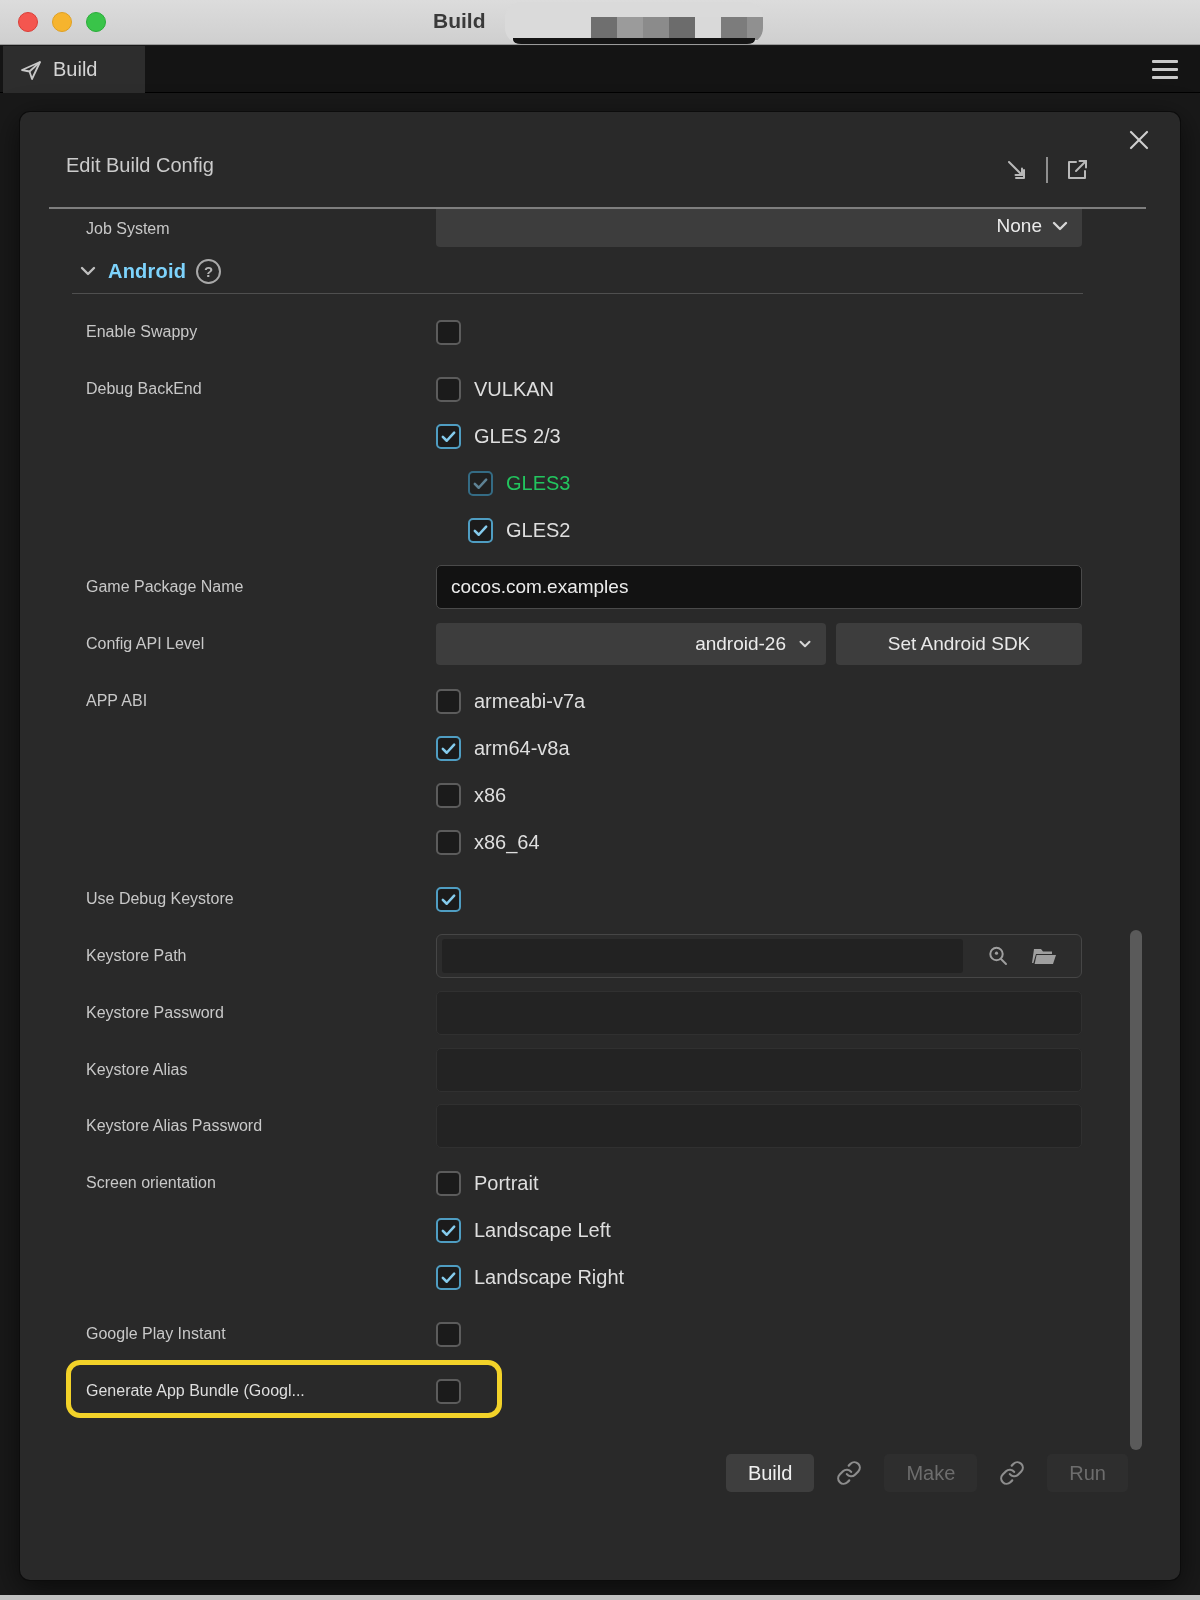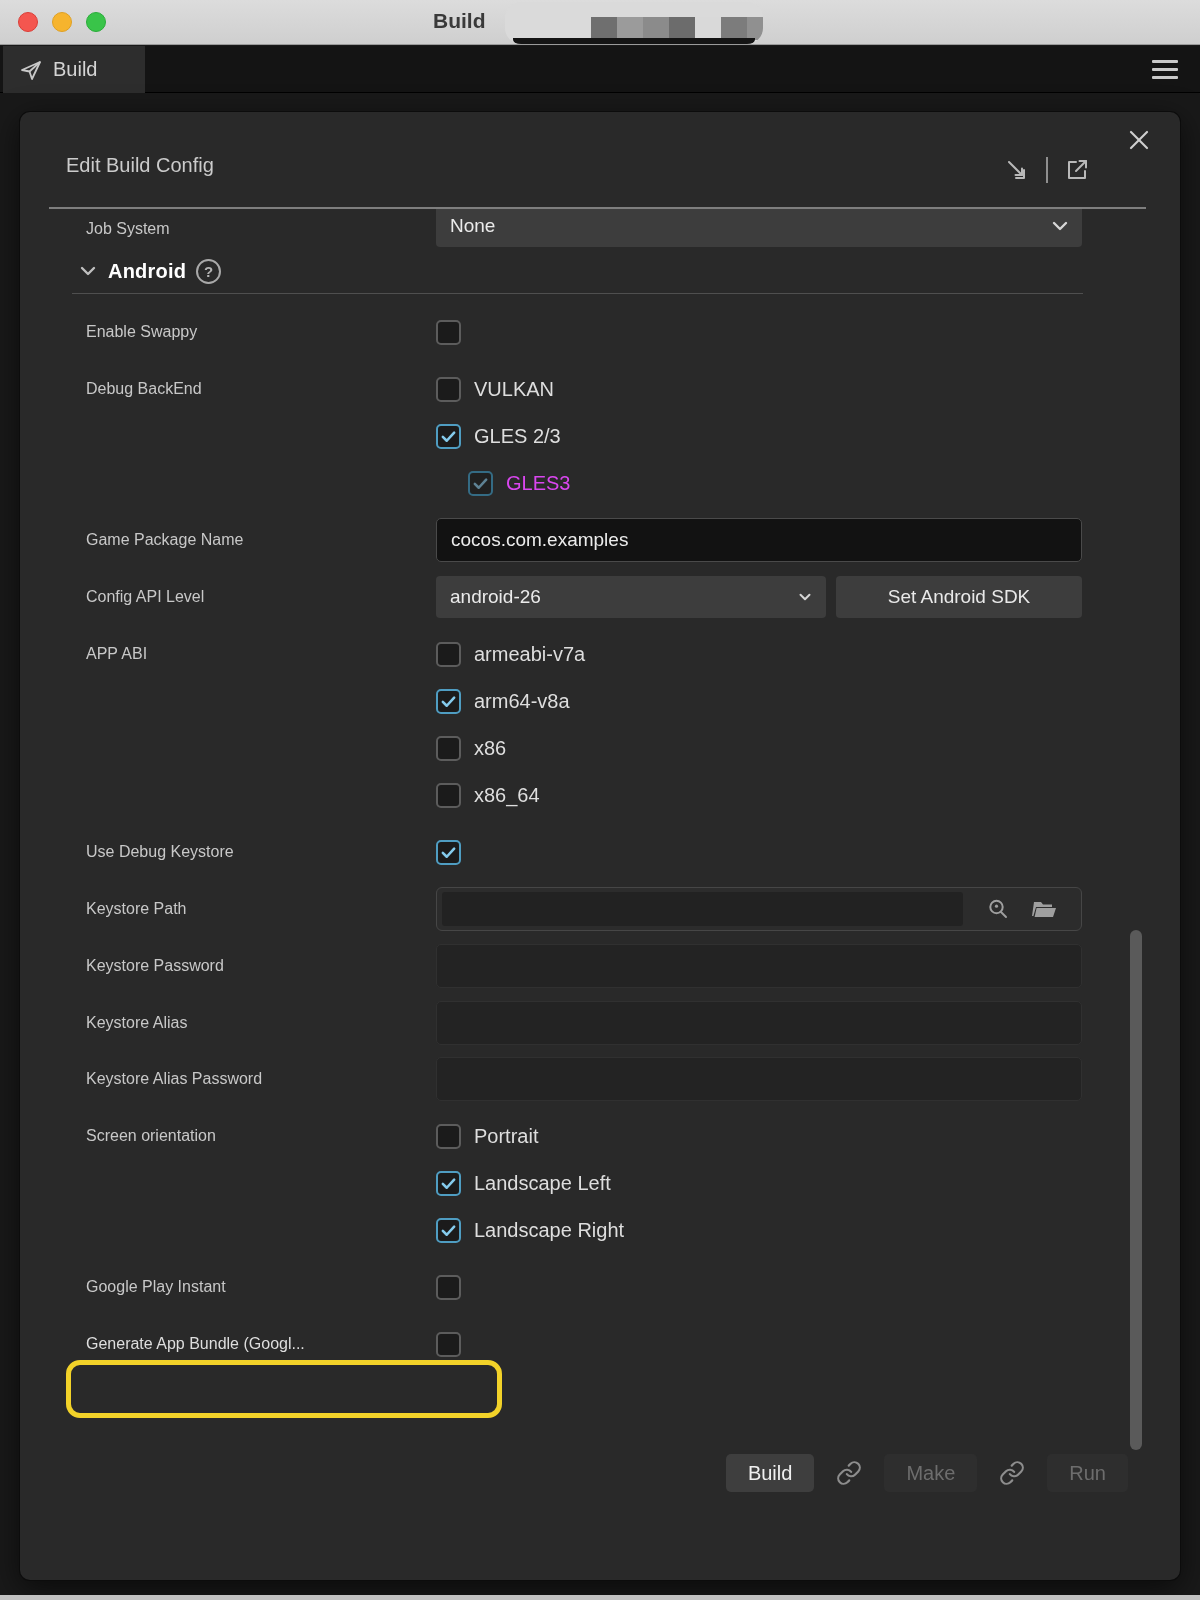--- a/index.html
+++ b/index.html
@@ -61,32 +61,32 @@
   .dlg-tools .vsep{ width:2px; height:26px; background:#8f8f8f; }
   .dlg-close{ position:absolute; left:1101px; top:10px; width:36px; height:36px;
     display:flex; align-items:center; justify-content:center; color:#cfcfcf; cursor:pointer;}
   .hdr-divider{ position:absolute; top:95px; left:29px; width:1097px; height:2px; background:#7e7e7e; }
   .form{ position:absolute; top:97px; left:0; right:0; bottom:130px; overflow:hidden; }
   .row{ display:flex; align-items:center; height:38px; padding:0 98px 0 66px; }
   .row .lbl{ width:350px; flex-shrink:0; font-size:16px; color:#c8c8c8; }
   .row .ctl{ flex:1; display:flex; align-items:center; min-width:0; }
   
   .section{ display:flex; align-items:center; height:44px; padding-left:58px; gap:10px;}
-  .section .sec-label{ font-size:20px; color:#ffffff; font-weight:600; letter-spacing:.2px;}
+  .section .sec-label{ font-size:20px; color:#7dd3fc; font-weight:600; letter-spacing:.2px;}
   .sec-divider{ margin:0 97px 0 52px; height:1px; background:#4f4f4f; }
   .qmark{
     width:25px; height:25px; border:2px solid #a9a9a9; border-radius:50%;
     color:#b5b5b5; font-size:15px; display:flex; align-items:center; justify-content:center;
     font-weight:600;
   }
   
   .select{
     position:relative; height:40px; background:#3d3d3d; border-radius:4px;
     display:flex; align-items:center; padding:0 40px 0 14px; color:#ebebeb; font-size:19px;
-    cursor:pointer; width:100%;
+    cursor:pointer; width:100%;justify-content:flex-end;
   }
   .select .chev{ position:absolute; right:12px; color:#d6d6d6; }
   .select.clipped{ height:42px; margin-top:-6px; border-radius:0 0 4px 4px; }
   .btn{
     height:42px; background:#3d3d3d; border:none; border-radius:4px;
     color:#e9e9e9; font-size:19px; font-family:inherit; cursor:pointer;
   }
   .text-input{
     width:100%; height:44px; background:#121212; border:1px solid #4a4a4a; border-radius:5px;
     color:#ececec; font-size:19px; padding:0 14px; font-family:Liberation Sans, sans-serif; outline:none;
@@ -94,21 +94,21 @@
   .text-input.plain{ background:#232323; border:1px solid #303030; }
   
   .cb{
     width:25px; height:25px; border-radius:5px; background:#1b1b1b;
     border:2px solid #5c5c5c; display:inline-flex; align-items:center; justify-content:center;
     flex-shrink:0; cursor:pointer;
   }
   .cb.checked{ border-color:#4f9dc2; color:#85cbec; }
   .cb.checked.dim{ border-color:#3c94bd; color:#7fb9d6; opacity:.62; }
   .cb-label{ margin-left:13px; font-size:20px; color:#dedede; }
-  .cb-label.dim{ color:#d946ef; }
+  .cb-label.dim{ color:#22c55e; }
   .indent{ padding-left:32px; }
   
   .path-field{
     width:100%; height:44px; border:1px solid #464646; border-radius:6px; background:#2c2c2c;
     display:flex; align-items:center; overflow:hidden;
   }
   .path-field input{
     flex:1; height:34px; margin:5px 0 5px 5px; background:#222222; border:none; outline:none;
     color:#e5e5e5; font-size:18px; padding:0 10px; font-family:inherit; border-radius:3px;
   }
@@ -267,20 +267,31 @@
     </div>
     <div class="row mt9">
       <div class="lbl"></div>
       <div class="ctl indent">
         <span class="cb checked dim">
           <svg width="17" height="17" viewBox="0 0 24 24" fill="none" stroke="currentColor" stroke-width="3.6" stroke-linecap="round" stroke-linejoin="round">
               <polyline points="4,12.5 9.5,18 20,6.5"></polyline>
             </svg>
         </span>
         <span class="cb-label dim">GLES3</span>
+      </div>
+    </div>
+    <div class="row mt9">
+      <div class="lbl"></div>
+      <div class="ctl indent">
+        <span class="cb checked">
+          <svg width="17" height="17" viewBox="0 0 24 24" fill="none" stroke="currentColor" stroke-width="3.6" stroke-linecap="round" stroke-linejoin="round">
+              <polyline points="4,12.5 9.5,18 20,6.5"></polyline>
+            </svg>
+        </span>
+        <span class="cb-label">GLES2</span>
       </div>
     </div>
 
     <div class="row h44 mt16">
       <div class="lbl">Game Package Name</div>
       <div class="ctl">
         <input class="text-input" type="text" value="cocos.com.examples" style="">
       </div>
     </div>
 

